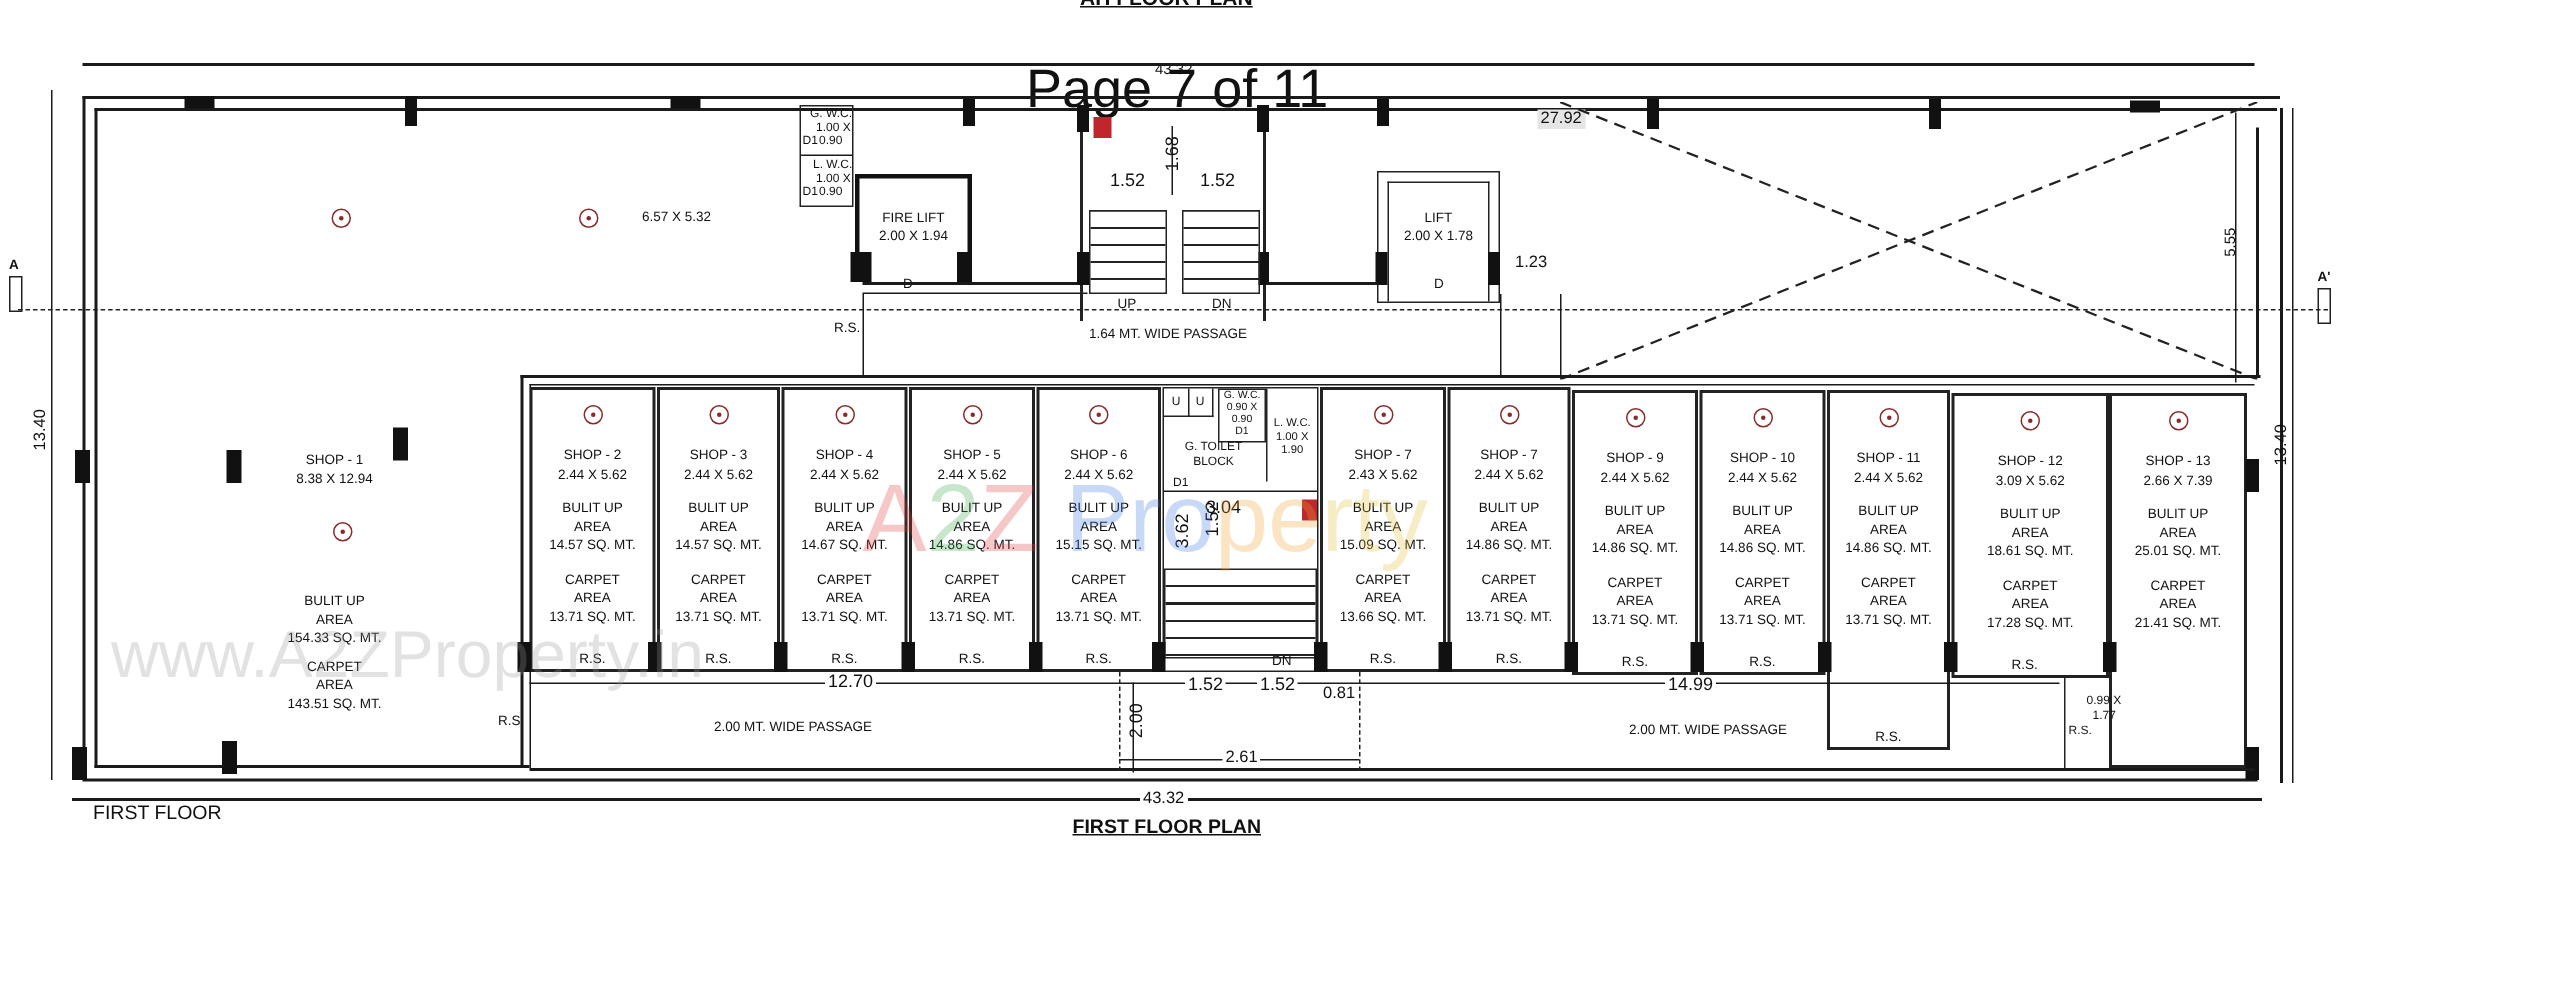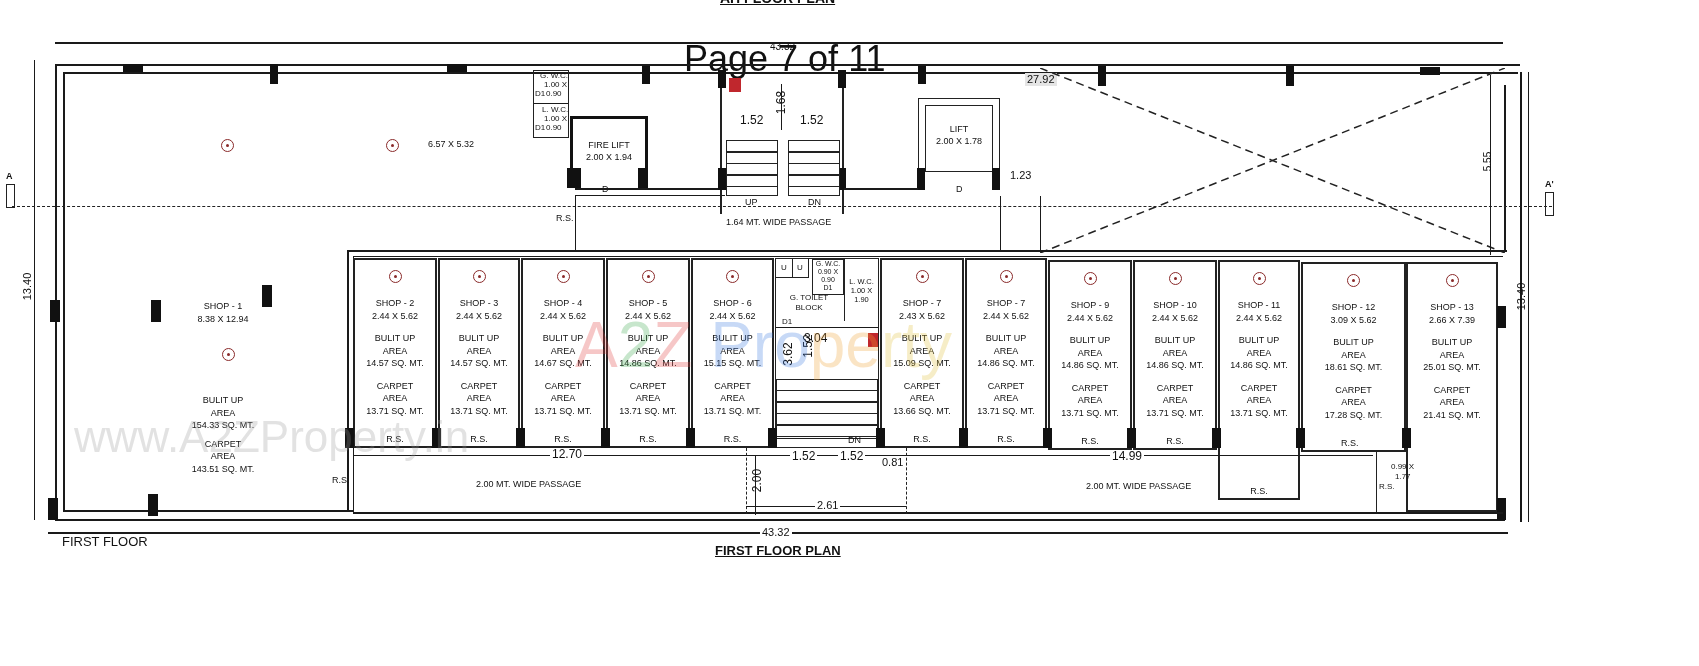--- a/index.html
+++ b/index.html
@@ -98,21 +98,21 @@
 <div class="abs" style="left:729px;top:78px;width:12px;height:14px;background:#c0272d;"></div>
 <div class="lbl" style="left:770px;top:96px;font-size:12px;transform:rotate(-90deg);">1.68</div>
 <div class="line" style="left:781px;top:84px;width:1px;height:46px;"></div>
 <div class="lbl" style="left:740px;top:114px;font-size:12px;">1.52</div>
 <div class="lbl" style="left:800px;top:114px;font-size:12px;">1.52</div>
 <div class="stairs" style="left:726px;top:140px;width:52px;height:56px;"></div>
 <div class="stairs" style="left:788px;top:140px;width:52px;height:56px;"></div>
 <div class="lbl" style="left:745px;top:196px;">UP</div>
 <div class="lbl" style="left:808px;top:196px;">DN</div>
 
-<div class="abs" style="left:918px;top:98px;width:82px;height:74px;border:1.5px solid #222;box-sizing:border-box;">
+<div class="abs" style="left:918px;top:114px;width:82px;height:88px;border:1.5px solid #222;box-sizing:border-box;">
   <div class="abs" style="left:6px;top:6px;right:6px;bottom:0;border:1.5px solid #222;border-bottom:none;"></div>
   <div class="lbl" style="left:0;right:0;top:24px;">LIFT</div>
   <div class="lbl" style="left:0;right:0;top:36px;">2.00 X 1.78</div>
 </div>
 <div class="col" style="left:917px;top:168px;width:8px;height:22px;"></div>
 <div class="col" style="left:992px;top:168px;width:8px;height:22px;"></div>
 <div class="lbl" style="left:956px;top:183px;">D</div>
 <div class="lbl" style="left:1010px;top:169px;font-size:11px;">1.23</div>
 <div class="line" style="left:844px;top:188px;width:74px;height:1.5px;"></div>
 <div class="line" style="left:1000px;top:196px;width:1px;height:54px;"></div>

